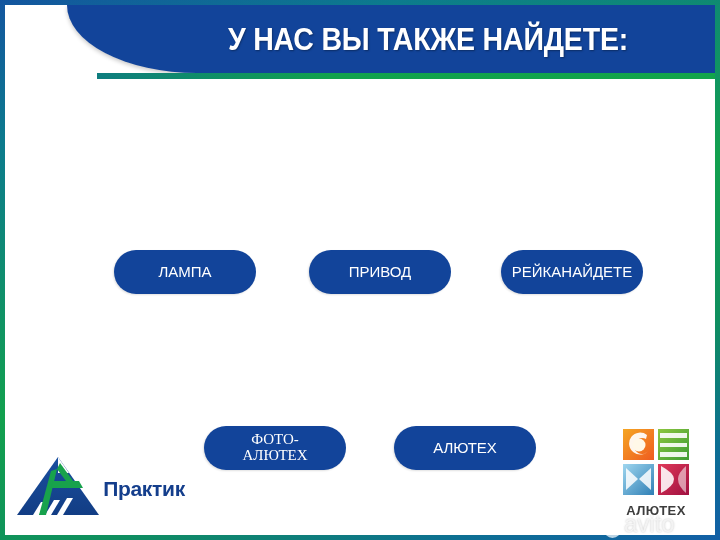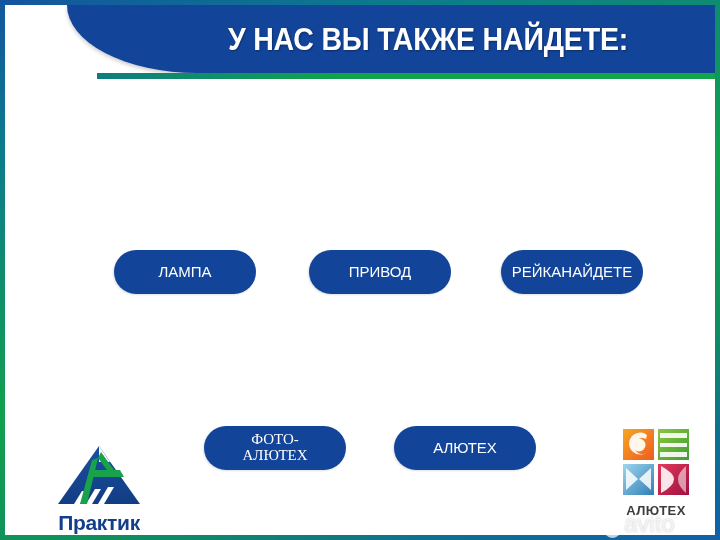--- a/index.html
+++ b/index.html
@@ -81,21 +81,21 @@
     border-radius:50%;
     background:rgba(10,40,90,.13);
     filter:blur(3px);
     z-index:0;
   }
   .pill span{position:relative;z-index:3;display:block;}
 
   
   .logo-praktik{
     position:absolute;left:34px;top:444px;width:130px;height:88px;z-index:7;
-    display:flex;flex-direction:column;align-items:center;
+    display:flex;flex-direction:row;align-items:center;justify-content:center;
   }
   .praktik-word{
     color:#143e8c;font-weight:bold;font-size:21px;letter-spacing:-0.3px;
     margin-top:1px;
   }
   .logo-alutech{
     position:absolute;left:612px;top:428px;width:88px;height:100px;z-index:7;
     display:flex;flex-direction:column;align-items:center;
   }
   .alutech-word{

